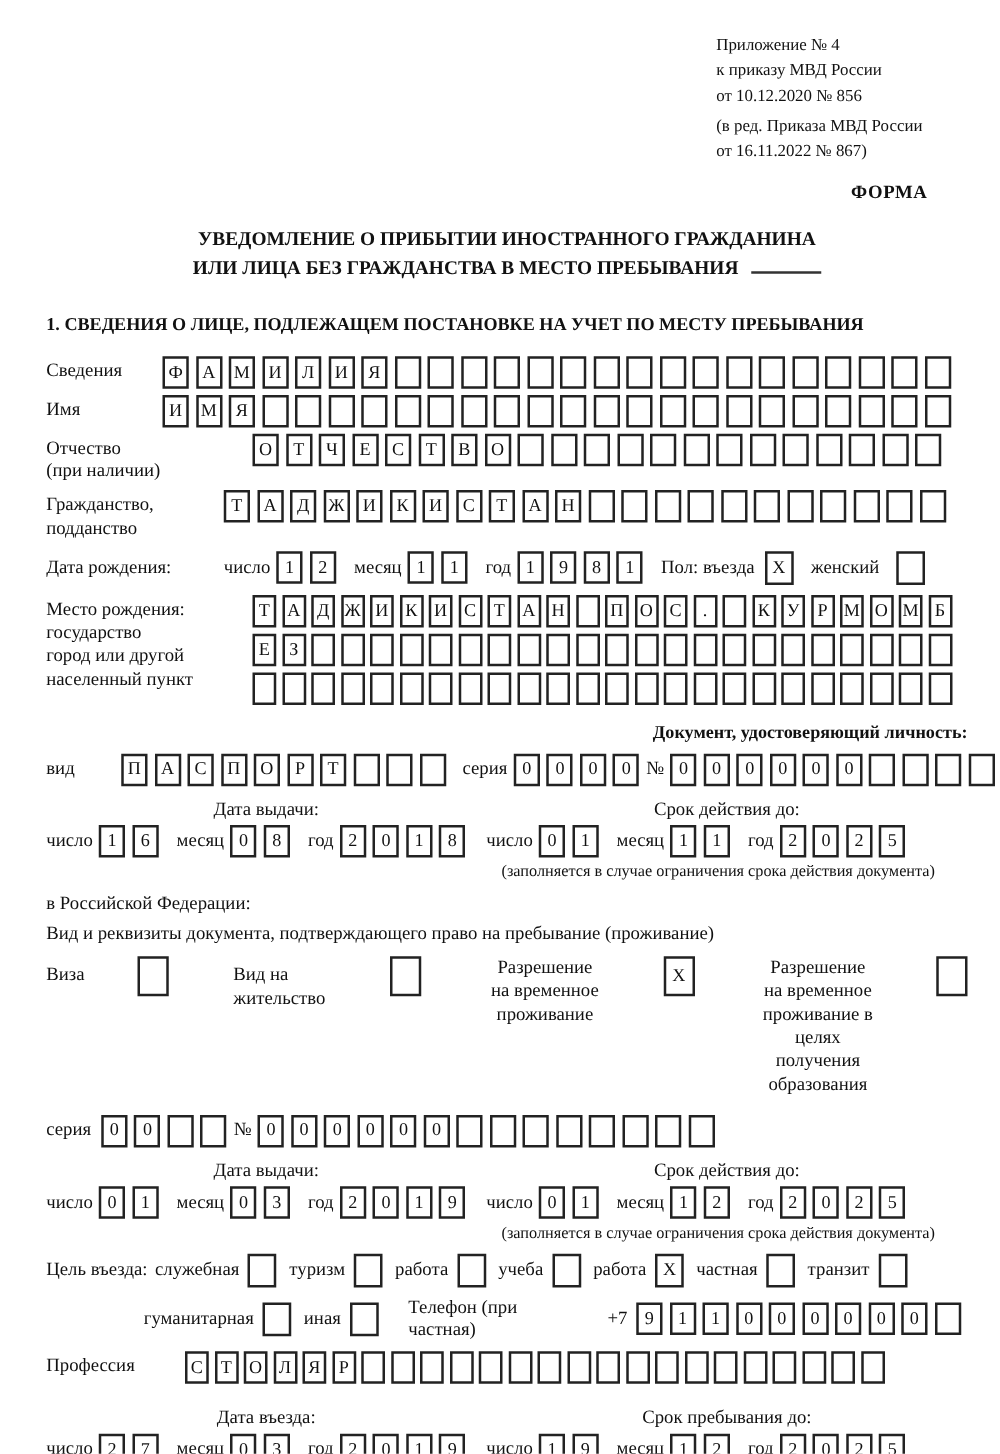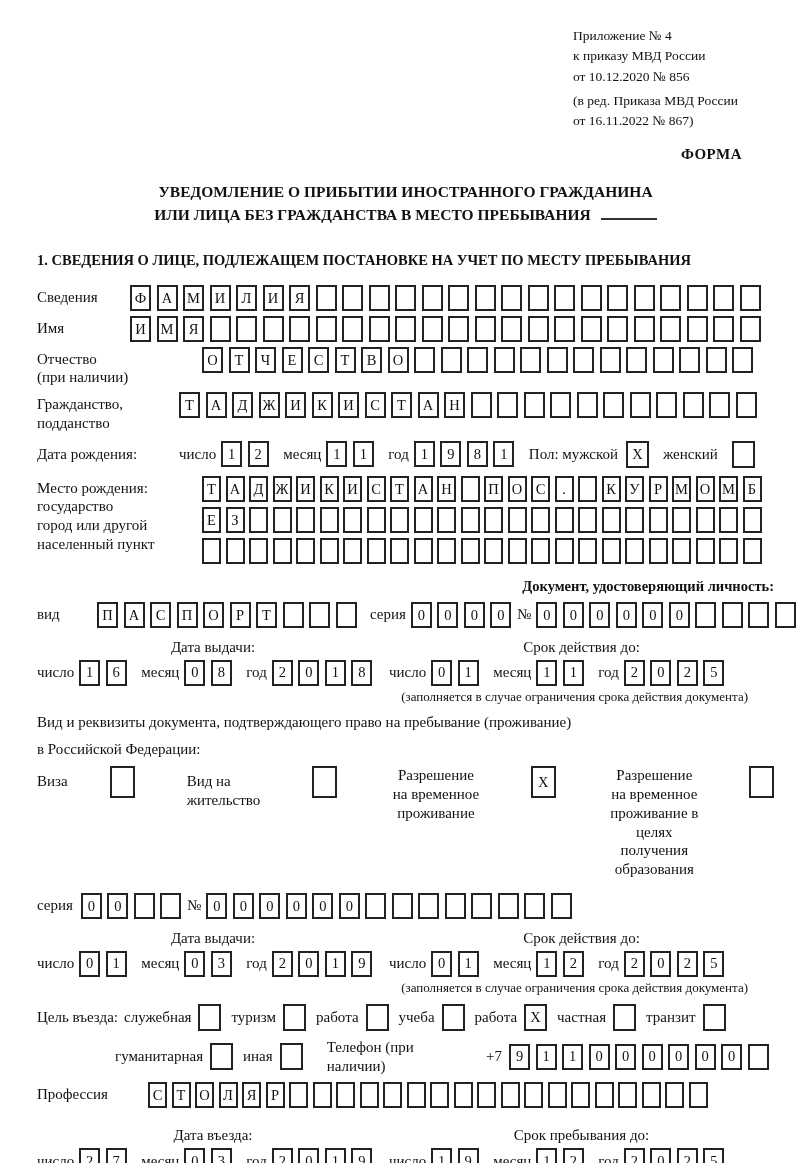--- a/index.html
+++ b/index.html
@@ -214,21 +214,21 @@
           <span class="cell">1</span>
         </span>
       <span class="dlab">год</span>
       <span class="cells">
           <span class="cell">1</span>
           <span class="cell">9</span>
           <span class="cell">8</span>
           <span class="cell">1</span>
         </span>
     </span>
-    <span>Пол: мужской</span>
+    <span>Пол: въезда</span>
     <span class="checkbox ml8">X</span>
     <span class="ml14">женский</span>
     <span class="checkbox ml14"></span>
   </div>
 
   <div class="row">
     <div class="label-col w165">Место рождения:<br>государство<br>город или другой<br>населенный пункт</div>
     <div class="stack">
       <div class="cells small">
           <span class="cell">Т</span>
@@ -393,22 +393,22 @@
             <span class="cell">2</span>
             <span class="cell">0</span>
             <span class="cell">2</span>
             <span class="cell">5</span>
           </span>
       </div>
     </div>
   </div>
   <div class="note-row">(заполняется в случае ограничения срока действия документа)</div>
 
+  <div class="plain" style="margin-top:8px;">в Российской Федерации:</div>
   <div class="plain" style="margin-top:6px;">Вид и реквизиты документа, подтверждающего право на пребывание (проживание)</div>
-  <div class="plain" style="margin-top:8px;">в Российской Федерации:</div>
 
   <div class="opt-row">
     <span class="opt-lbl">Виза</span>
     <span class="checkbox tall ml8"></span>
     <span class="opt-lbl ml18">Вид на жительство</span>
     <span class="checkbox tall ml18"></span>
     <span class="center-lines ml18">Разрешение на временное<br>проживание</span>
     <span class="checkbox tall ml14">X</span>
     <span class="center-lines ml18">Разрешение на временное<br>проживание в целях<br>получения образования</span>
     <span class="checkbox tall ml14"></span>
@@ -507,21 +507,21 @@
     <span class="checkbox"></span>
     <span>транзит</span>
     <span class="checkbox"></span>
   </div>
 
   <div class="purpose-row indent115">
     <span>гуманитарная</span>
     <span class="checkbox"></span>
     <span>иная</span>
     <span class="checkbox"></span>
-    <span class="ml14">Телефон (при наличии)</span>
+    <span class="ml14">Телефон (при частная)</span>
     <span class="ml18" style="margin-right:7px;">+7</span>
     <span class="cells">
         <span class="cell">9</span>
         <span class="cell">1</span>
         <span class="cell">1</span>
         <span class="cell">0</span>
         <span class="cell">0</span>
         <span class="cell">0</span>
         <span class="cell">0</span>
         <span class="cell">0</span>

